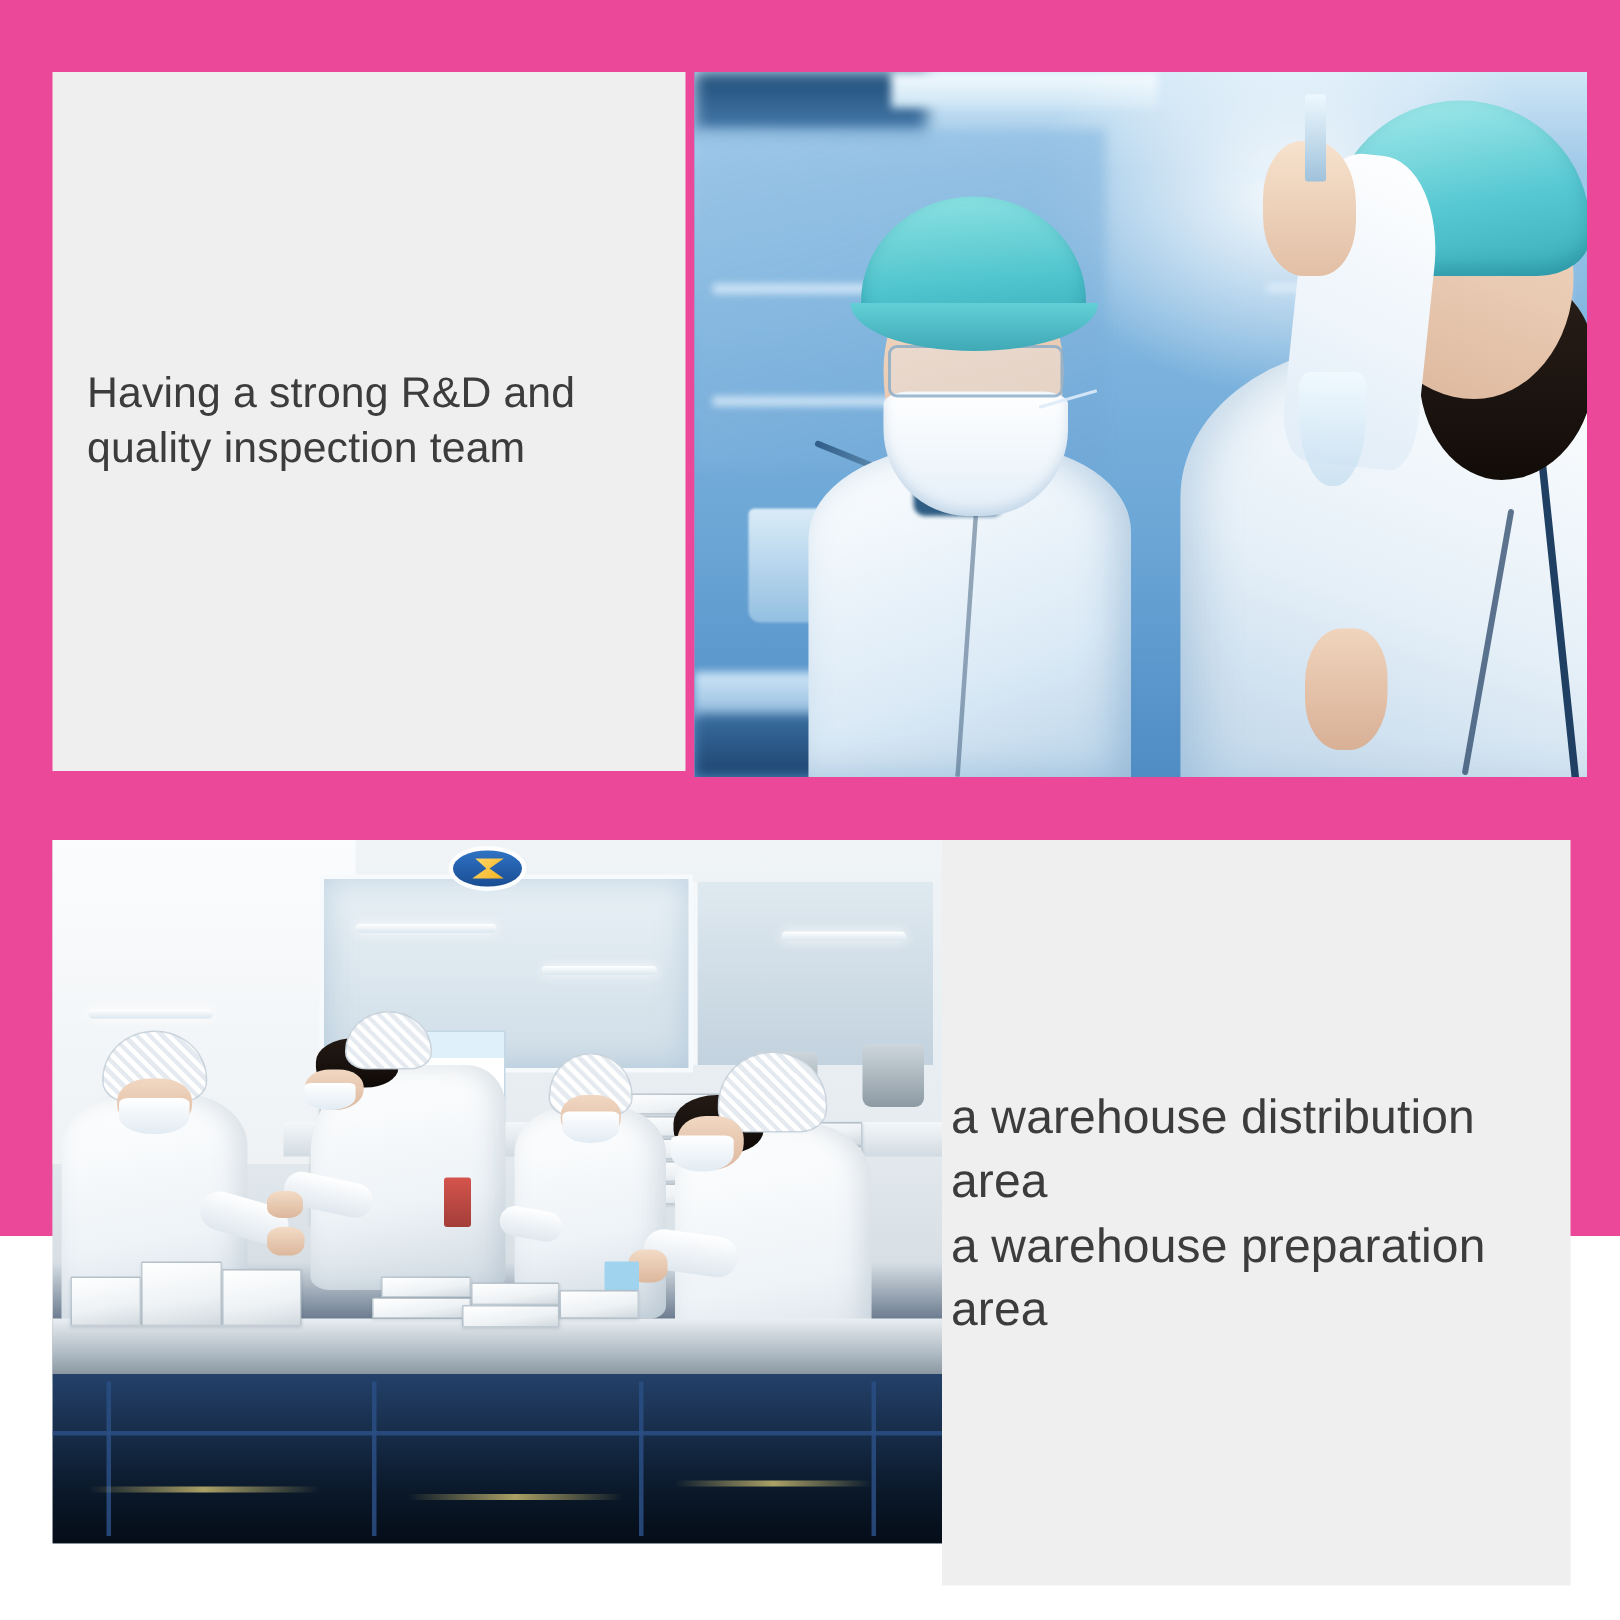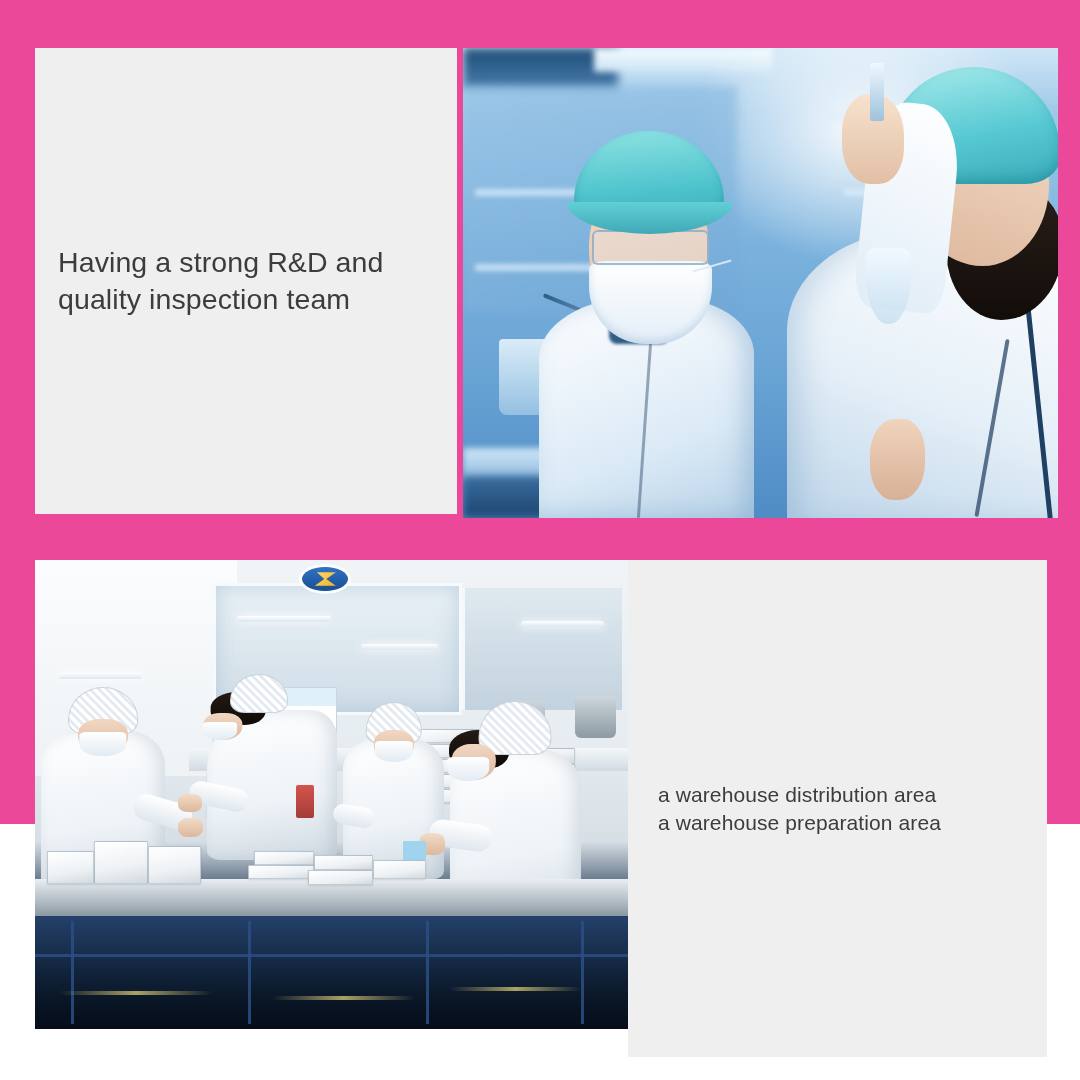--- a/index.html
+++ b/index.html
@@ -47,22 +47,22 @@
     background:#dfe4e8;
   }
 
   .bottom-caption-panel {
     position:absolute; left:628px; top:30px;
     width:419px; height:497px;
     background:#efefef;
     display:flex; align-items:center;
   }
   .bottom-caption-panel .caption-text {
-    padding-left:30px; padding-right:4px;
-    font-size:21px;
+    padding-left:6px; padding-right:4px;
+    font-size:32px;
     line-height:1.33;
   }
 
   
   .lab { position:absolute; inset:0;
     background:
       linear-gradient(180deg, #cfe6f6 0%, #9ec8e8 14%, #7bb2dd 42%, #6ba6d6 66%, #4f8cc4 100%);
   }
   .lab-glow {
     position:absolute; left:36%; top:-14%; width:62%; height:62%;

